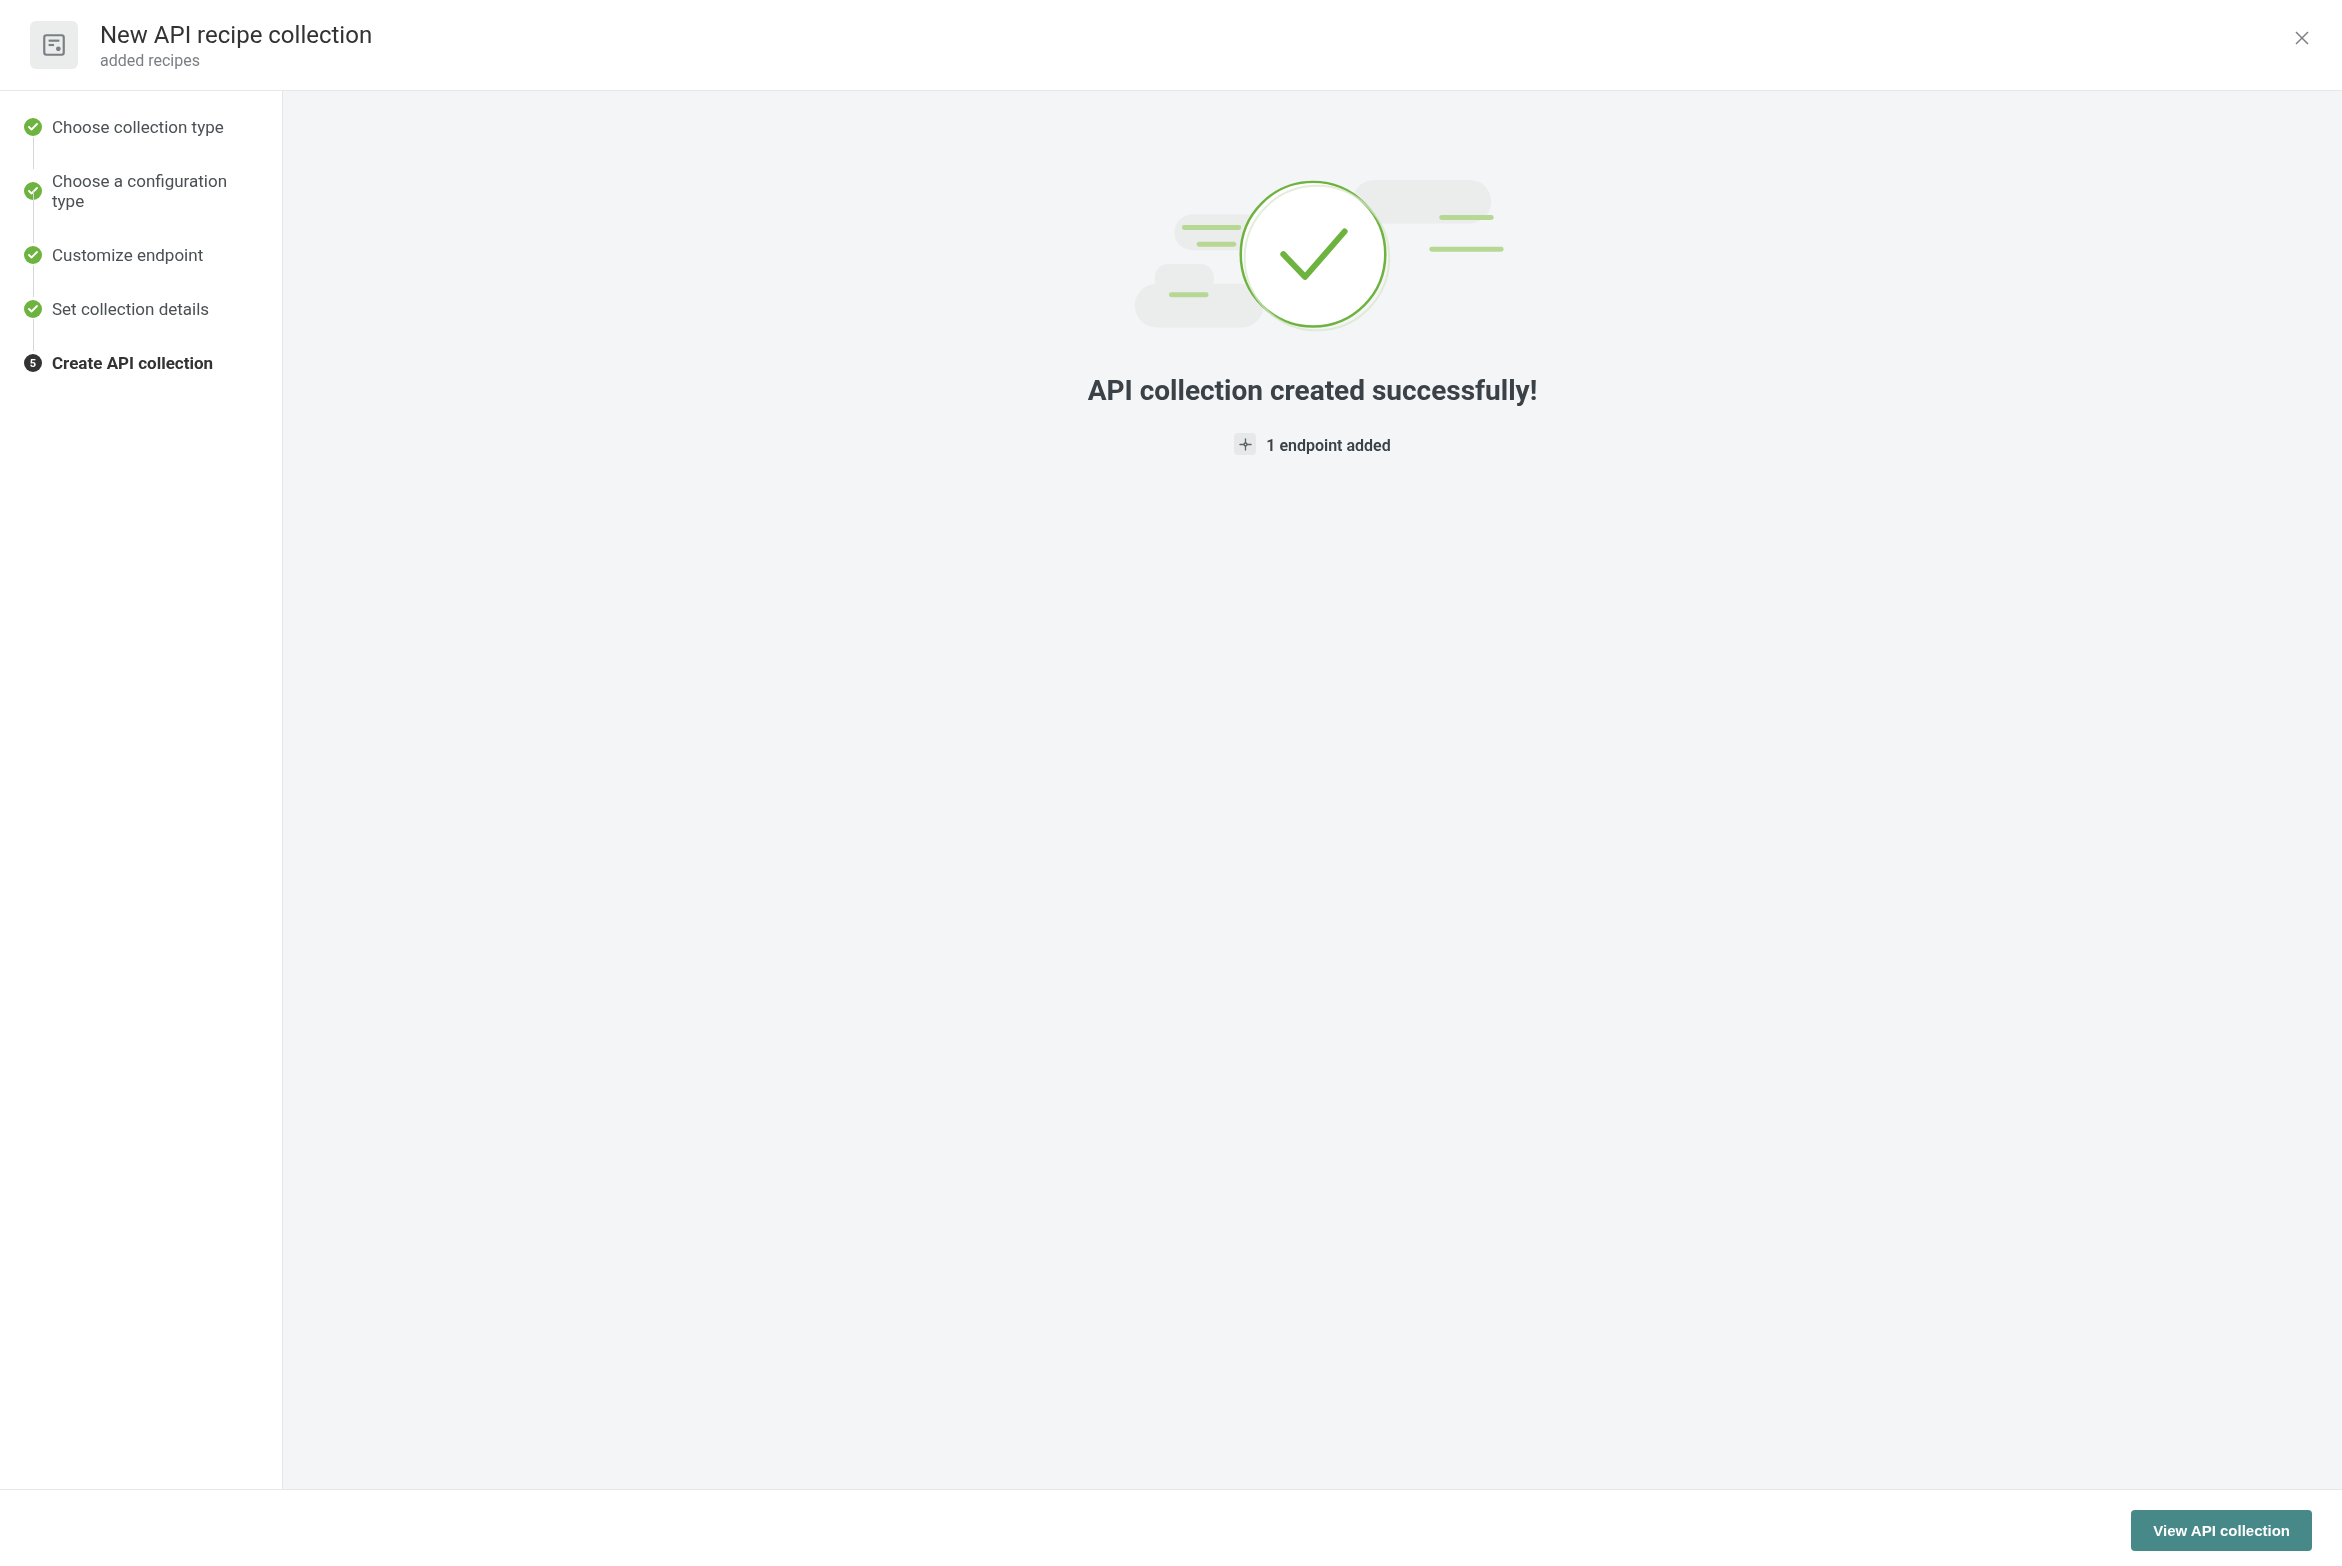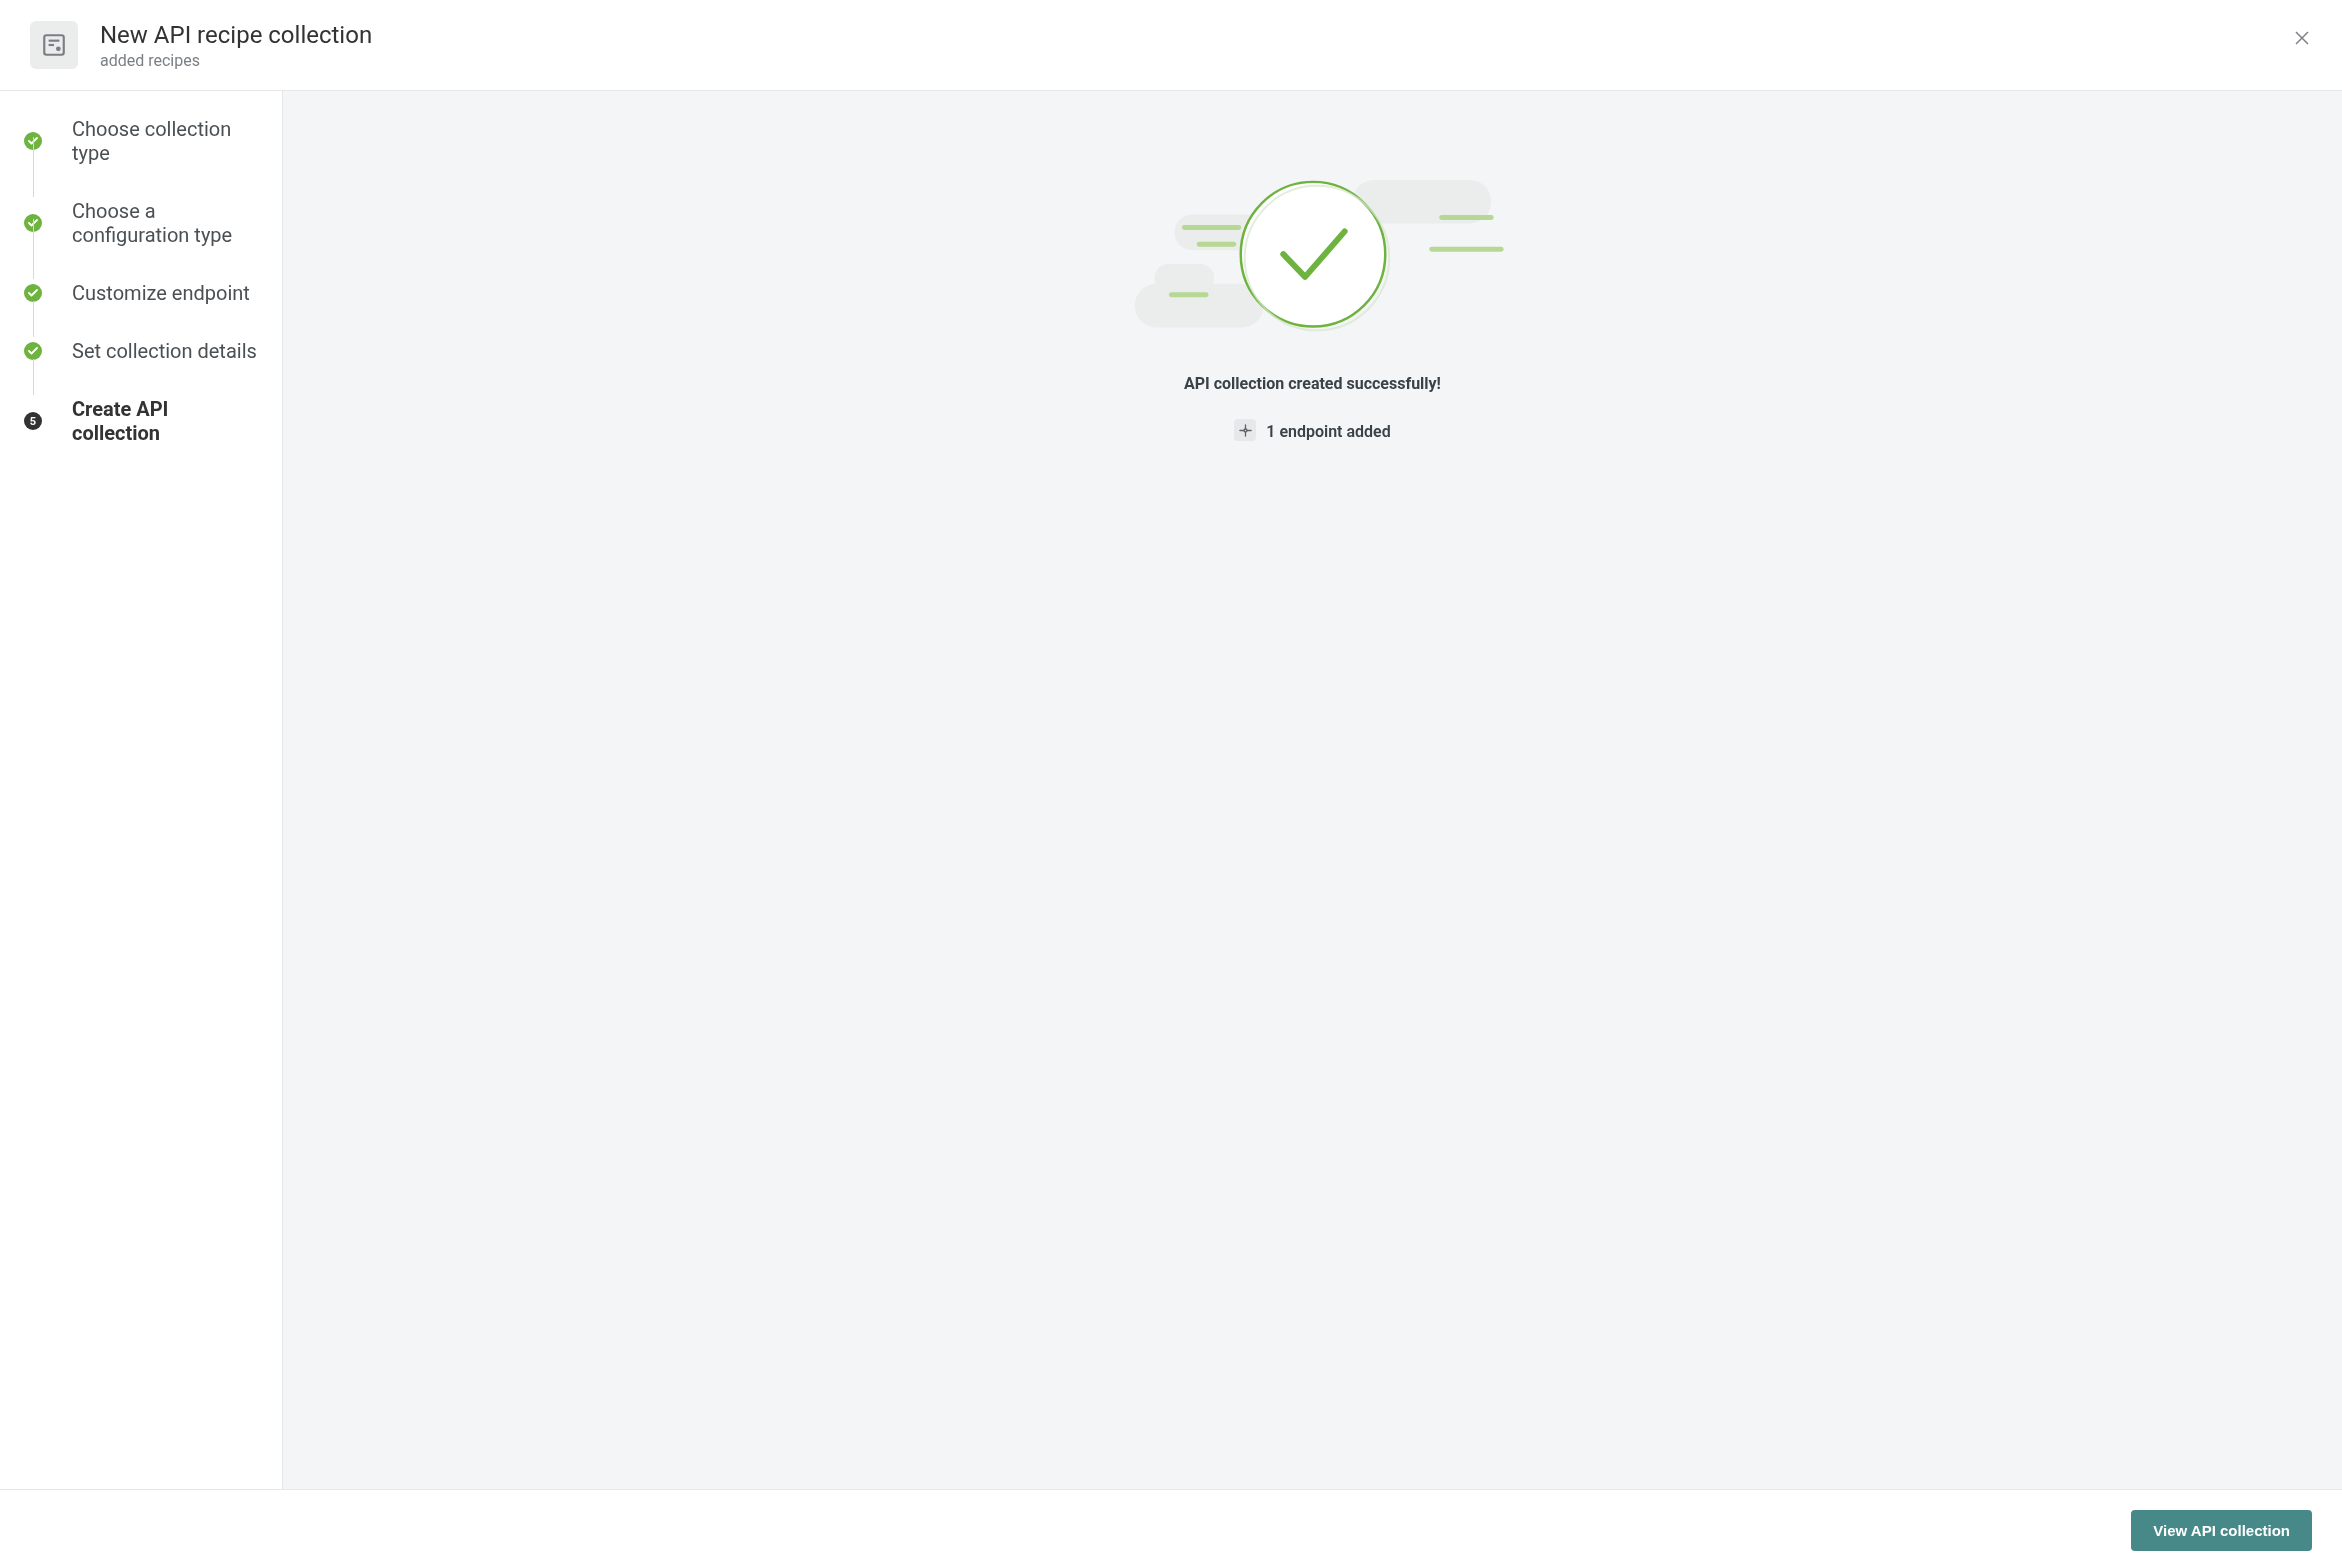--- a/index.html
+++ b/index.html
@@ -56,21 +56,21 @@
     .step:last-child { padding-bottom: 0; }
     .step .badge {
       width: 18px; height: 18px;
       border-radius: 50%;
       display: flex; align-items: center; justify-content: center;
       margin-right: 10px;
       flex-shrink: 0;
     }
     .step.done .badge { background: #6eb33f; }
     .step.current .badge { background: #333; color: #fff; font-size: 11px; font-weight: 700; }
-    .step-label { font-size: 20px; color: #4a5054; margin-left: 20px; }
+    .step-label { font-size: 17px; color: #4a5054; }
     .step.current .step-label { font-weight: 700; color: #333; }
     .step:not(:last-child)::after {
       content: "";
       position: absolute;
       left: 9px;
       top: 20px;
       bottom: 2px;
       width: 1px;
       background: #d5d8da;
     }
@@ -78,21 +78,21 @@
     .main {
       flex: 1;
       background: #f4f5f6;
       display: flex;
       flex-direction: column;
       align-items: center;
       padding-top: 79px;
     }
     .illustration { width: 396px; max-width: 90%; }
     .success-title {
-      font-size: 16px;
+      font-size: 28px;
       font-weight: 700;
       color: #3a4248;
       margin-top: 36px;
     }
     .endpoint-row {
       display: flex;
       align-items: flex-end;
       margin-top: 26px;
       gap: 10px;
     }

